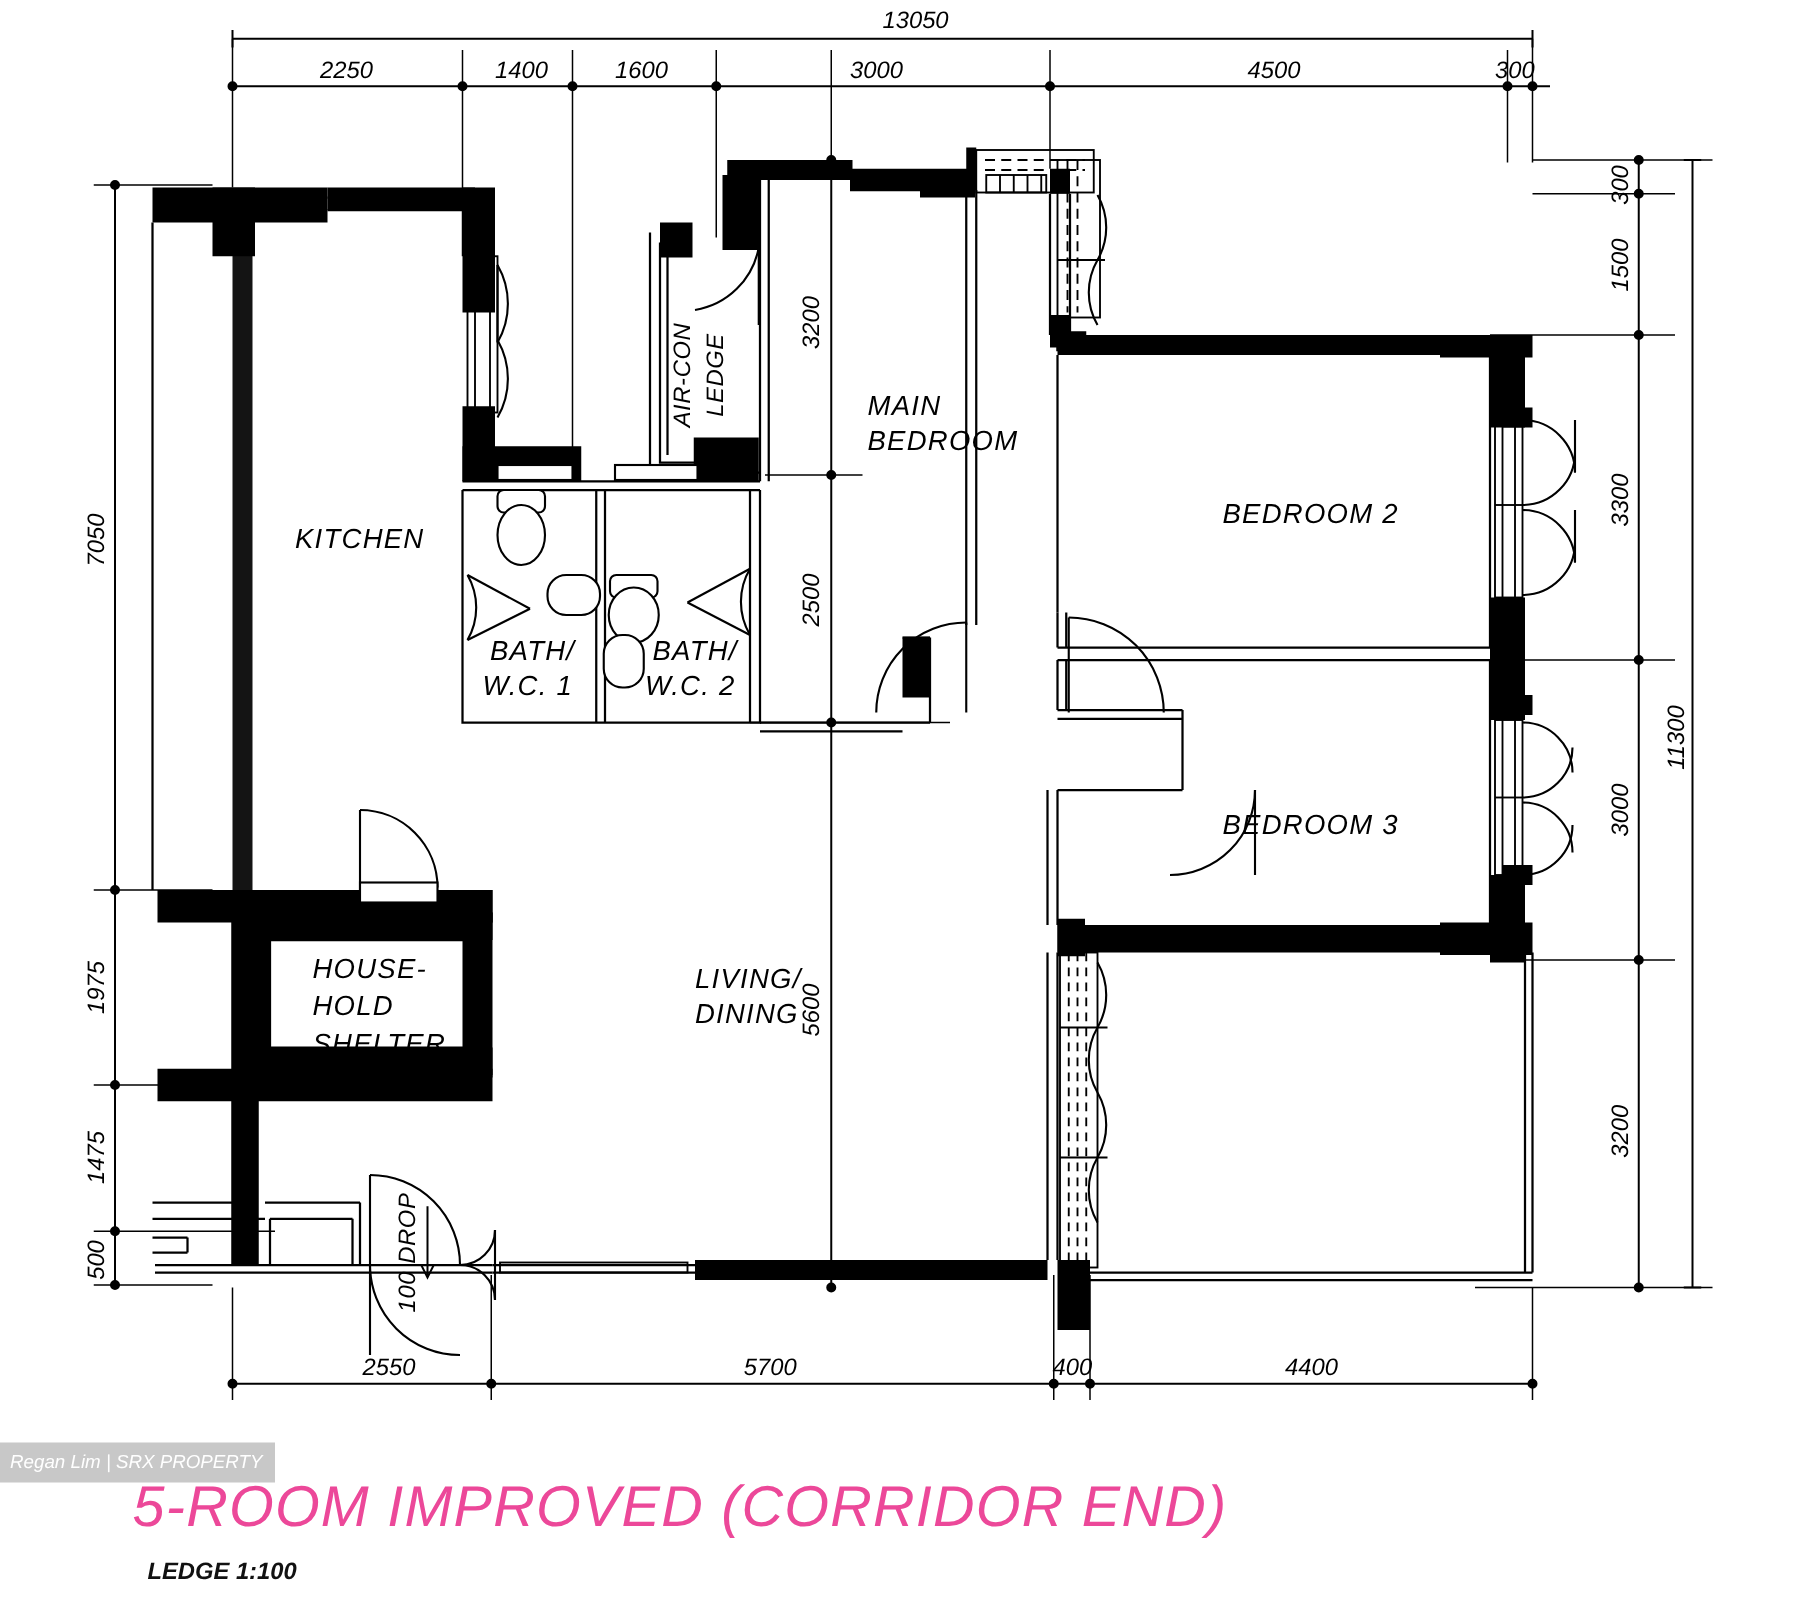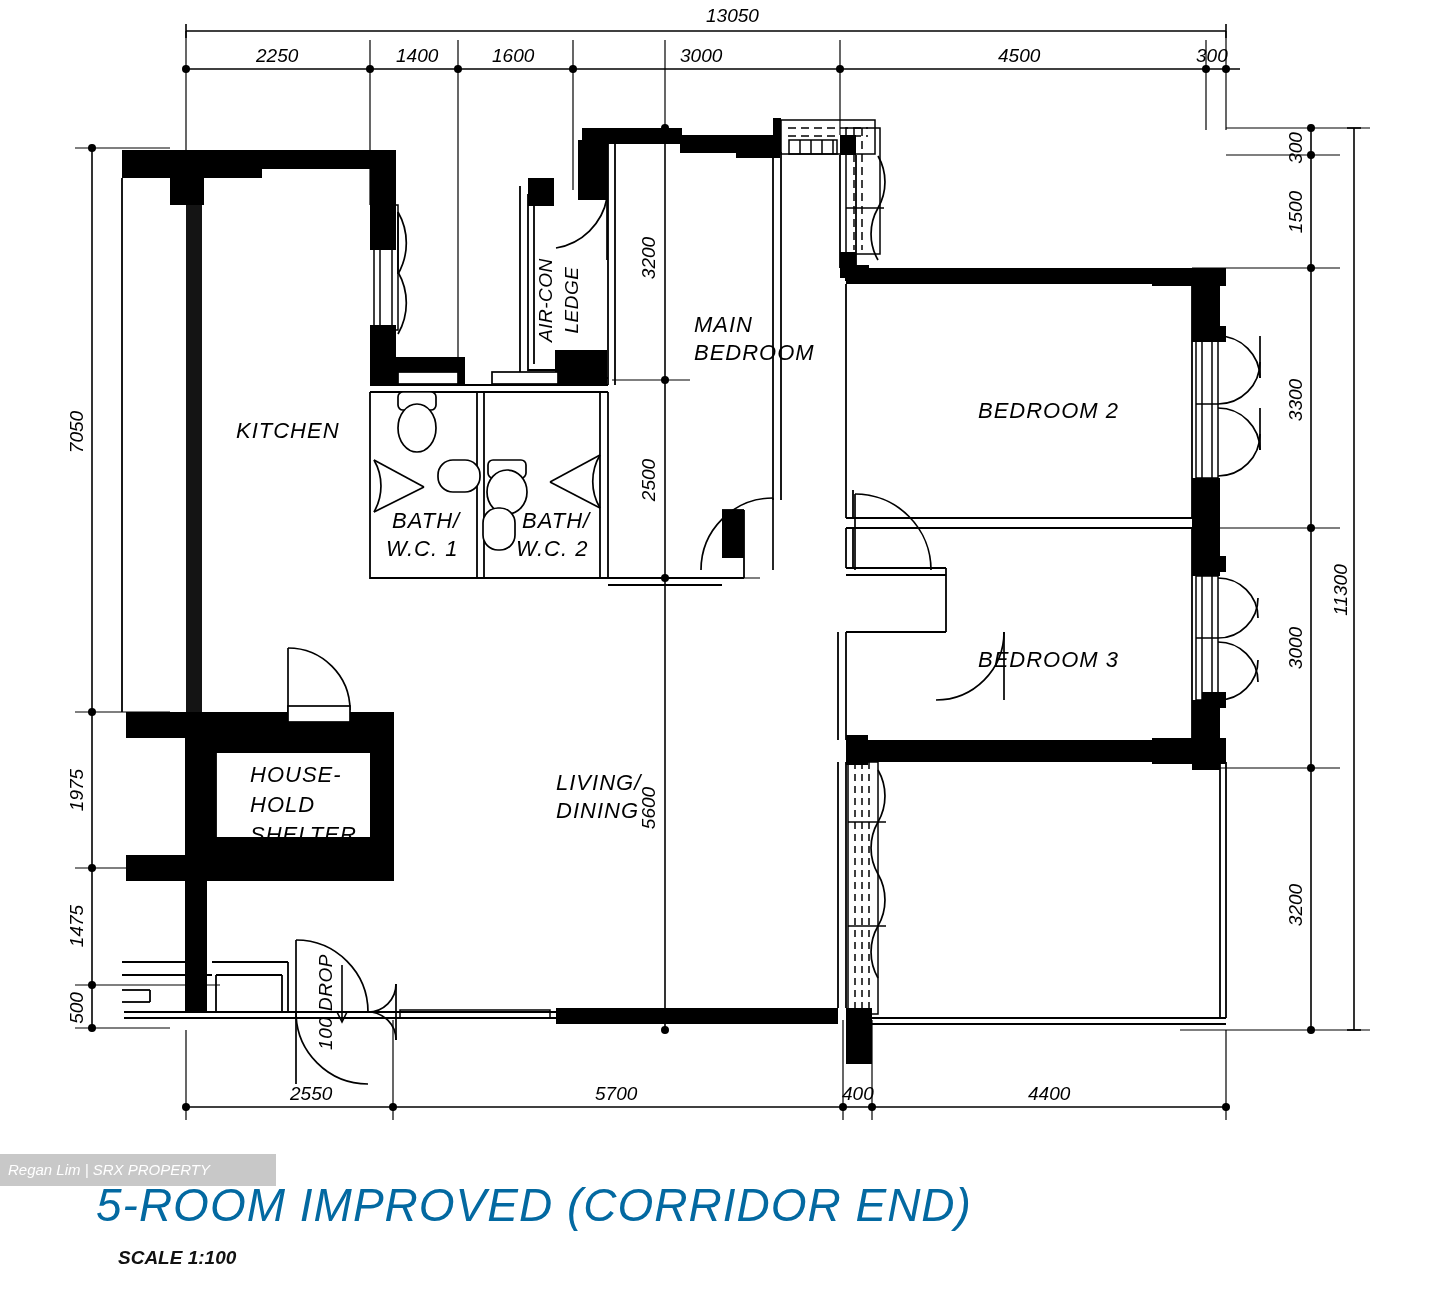--- a/index.html
+++ b/index.html
@@ -1,25 +1,25 @@
 <!DOCTYPE html>
 <html><head>
 <meta charset="utf-8">
 <style>
   html,body{margin:0;padding:0;background:#ffffff;}
   body{width:1440px;height:1290px;overflow:hidden;
        font-family:"Liberation Sans", sans-serif;color:#000;}
   #stage{position:relative;width:1440px;height:1290px;background:#fff;font-style:italic;}
   svg#plan{position:absolute;left:0;top:0;width:1440px;height:1290px;}
-  .wm{position:absolute;left:0;top:1154px;width:276px;height:32px;
+  .wm{position:absolute;left:0;top:1154px;width:220px;height:32px;
       background:#c8c8c8;color:#ffffff;font-size:15px;line-height:32px;
       padding-left:8px;box-sizing:border-box;letter-spacing:0px;
       font-family:"Liberation Sans", sans-serif;white-space:nowrap;}
-  .ttl{position:absolute;left:96px;top:1178px;font-size:46px;letter-spacing:1px;
-       font-family:"Liberation Sans", sans-serif;color:#0369a1;white-space:nowrap;}
+  .ttl{position:absolute;left:106px;top:1178px;font-size:46px;letter-spacing:1px;
+       font-family:"Liberation Sans", sans-serif;color:#ec4899;white-space:nowrap;}
   .scl{position:absolute;left:118px;top:1247px;font-size:19px;font-weight:bold;
        font-family:"Liberation Sans", sans-serif;color:#111;white-space:nowrap;}
   text{font-family:"Liberation Sans", sans-serif;fill:#000;}
   .dimtxt{font-size:19px;}
   .roomtxt{font-size:22px;letter-spacing:1px;}
   .smtxt{font-size:19px;letter-spacing:0.5px;}
 </style>
 </head>
 <body>
 
@@ -475,15 +475,15 @@
       <g stroke="#000" stroke-width="1.6" fill="none">
         <line x1="342" y1="965" x2="342" y2="1020"></line>
         <path d="M337,1012 L342,1022 L347,1012"></path>
       </g>
     </g>
 
   </svg>
 
   <div class="wm">Regan Lim | SRX PROPERTY</div>
   <div class="ttl">5-ROOM IMPROVED (CORRIDOR END)</div>
-  <div class="scl">SCALE  1:100</div>
+  <div class="scl">LEDGE  1:100</div>
 
 </div>
 
 </body></html>

